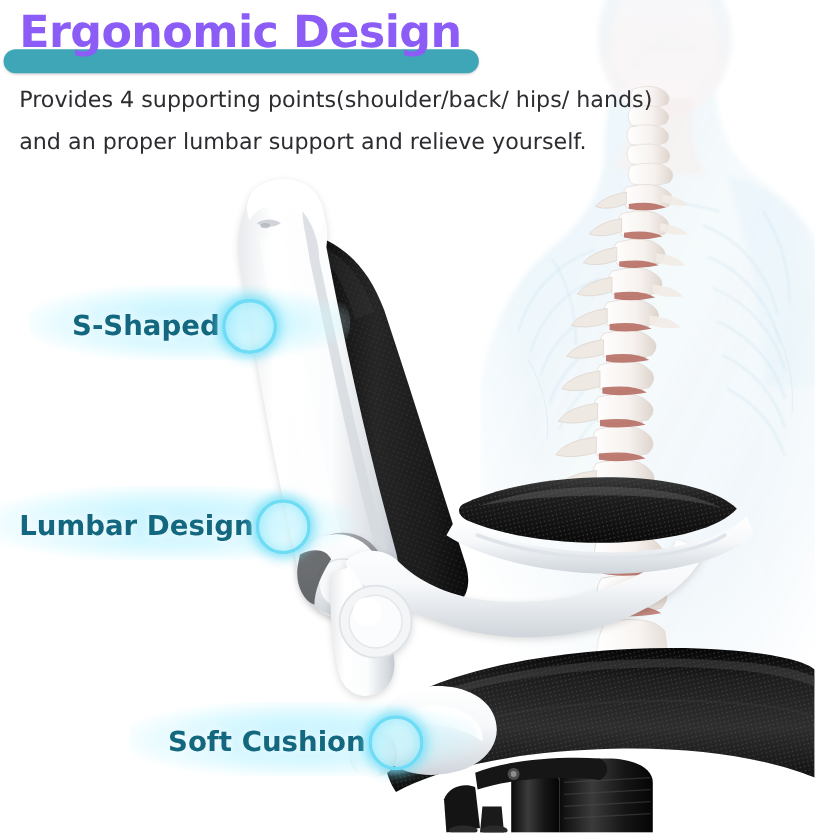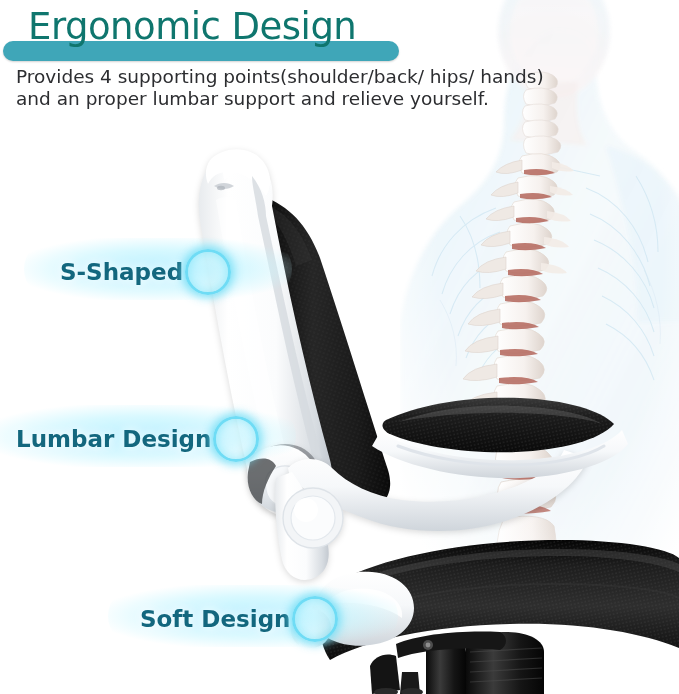--- a/index.html
+++ b/index.html
@@ -24,38 +24,38 @@
     left: 3px;
     top: 41px;
     width: 396px;
     height: 20px;
     border-radius: 11px;
     background: #3fa6b8;
     box-shadow: 0 1px 2px rgba(0,0,0,0.18);
   }
   .hdr-title {
     position: absolute;
-    left: 28px;
+    left: 16px;
     top: 8px;
     font-family: "DejaVu Sans", sans-serif;
-    font-weight: 400;
+    font-weight: 700;
     font-size: 37px;
     letter-spacing: -0.5px;
-    color: #0f766e;
+    color: #8b5cf6;
     line-height: 1.05;
     white-space: nowrap;
   }
   .hdr-sub {
     position: absolute;
     left: 16px;
     top: 66px;
     width: 600px;
     font-family: "DejaVu Sans", sans-serif;
     font-size: 18.5px;
-    line-height: 22px;
+    line-height: 35px;
     color: #2c2d30;
     white-space: pre-line;
   }
 
   
   .callout {
     position: absolute;
     display: flex;
     align-items: center;
     gap: 2px;
@@ -497,17 +497,17 @@
   </div>
 
   <div class="glow-bar" style="left:-10px; top:405px; width:306px; height:62px;"></div>
   <div class="callout" style="left:16px; top:416px;">
     <span class="txt">Lumbar Design</span>
     <span class="ring"></span>
   </div>
 
   <div class="glow-bar" style="left:108px; top:585px; width:290px; height:62px;"></div>
   <div class="callout" style="left:140px; top:596px;">
-    <span class="txt">Soft Design</span>
+    <span class="txt">Soft Cushion</span>
     <span class="ring"></span>
   </div>
 
 </div>
 
 </body></html>

